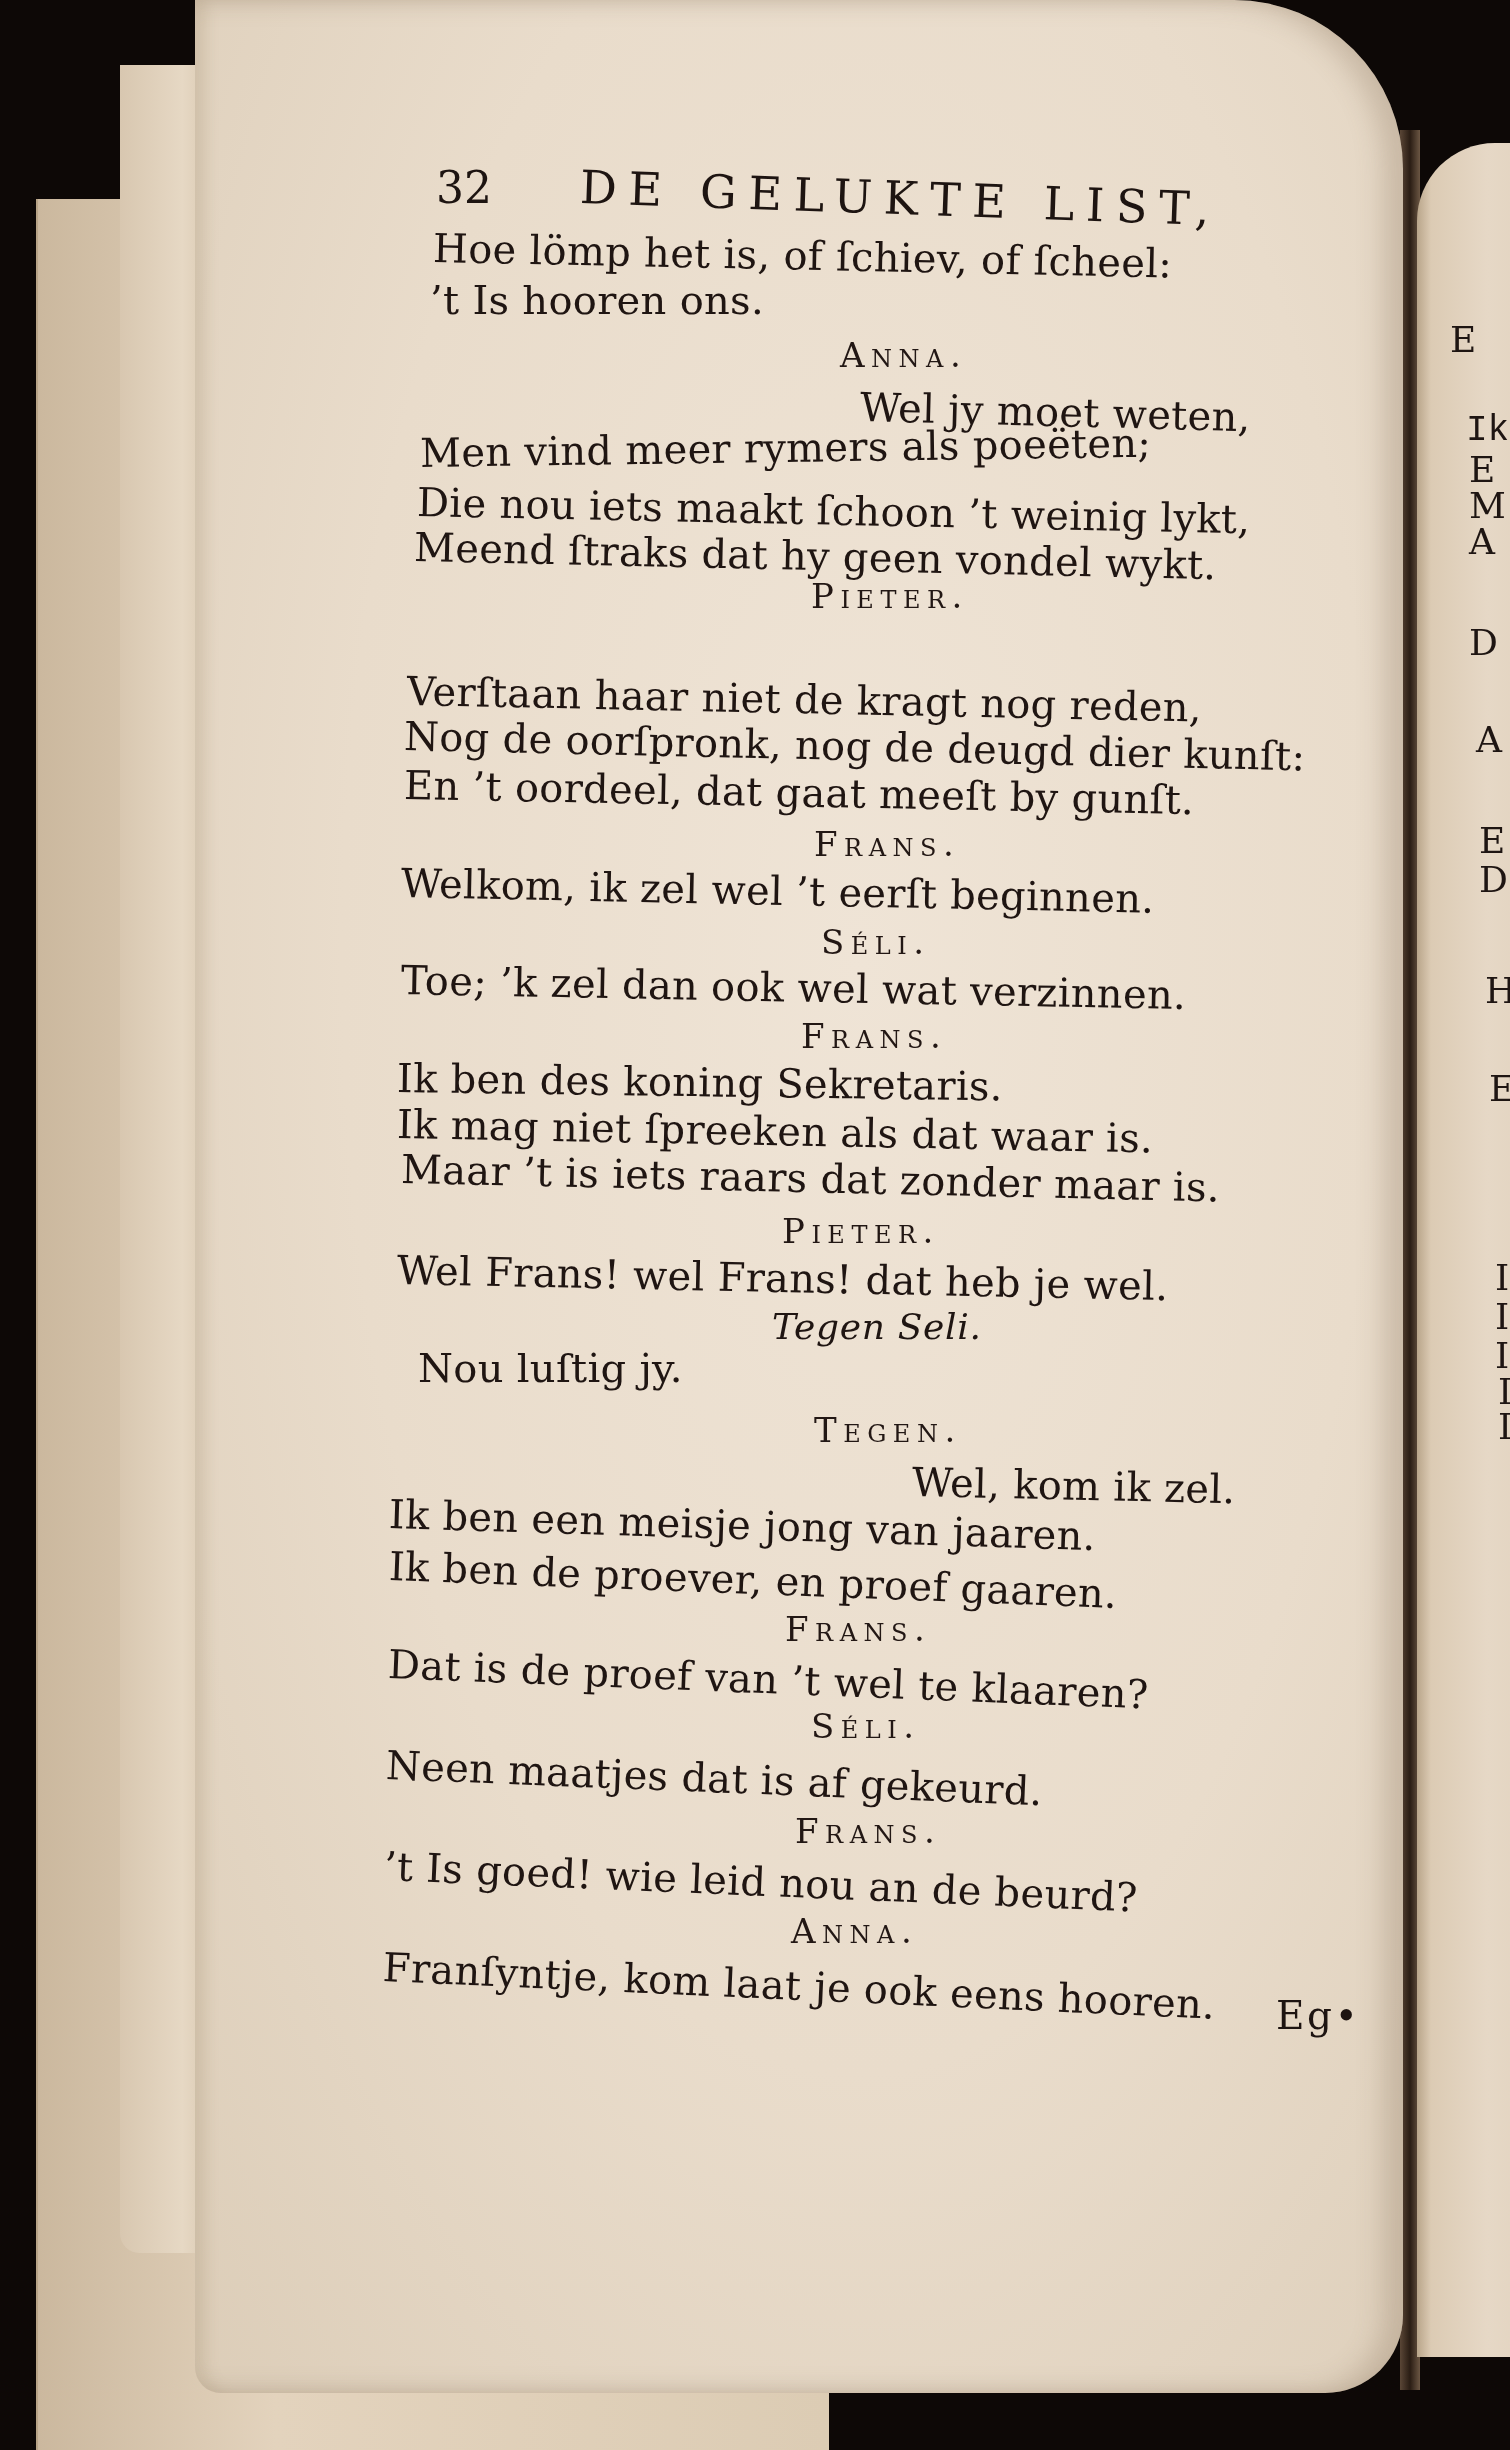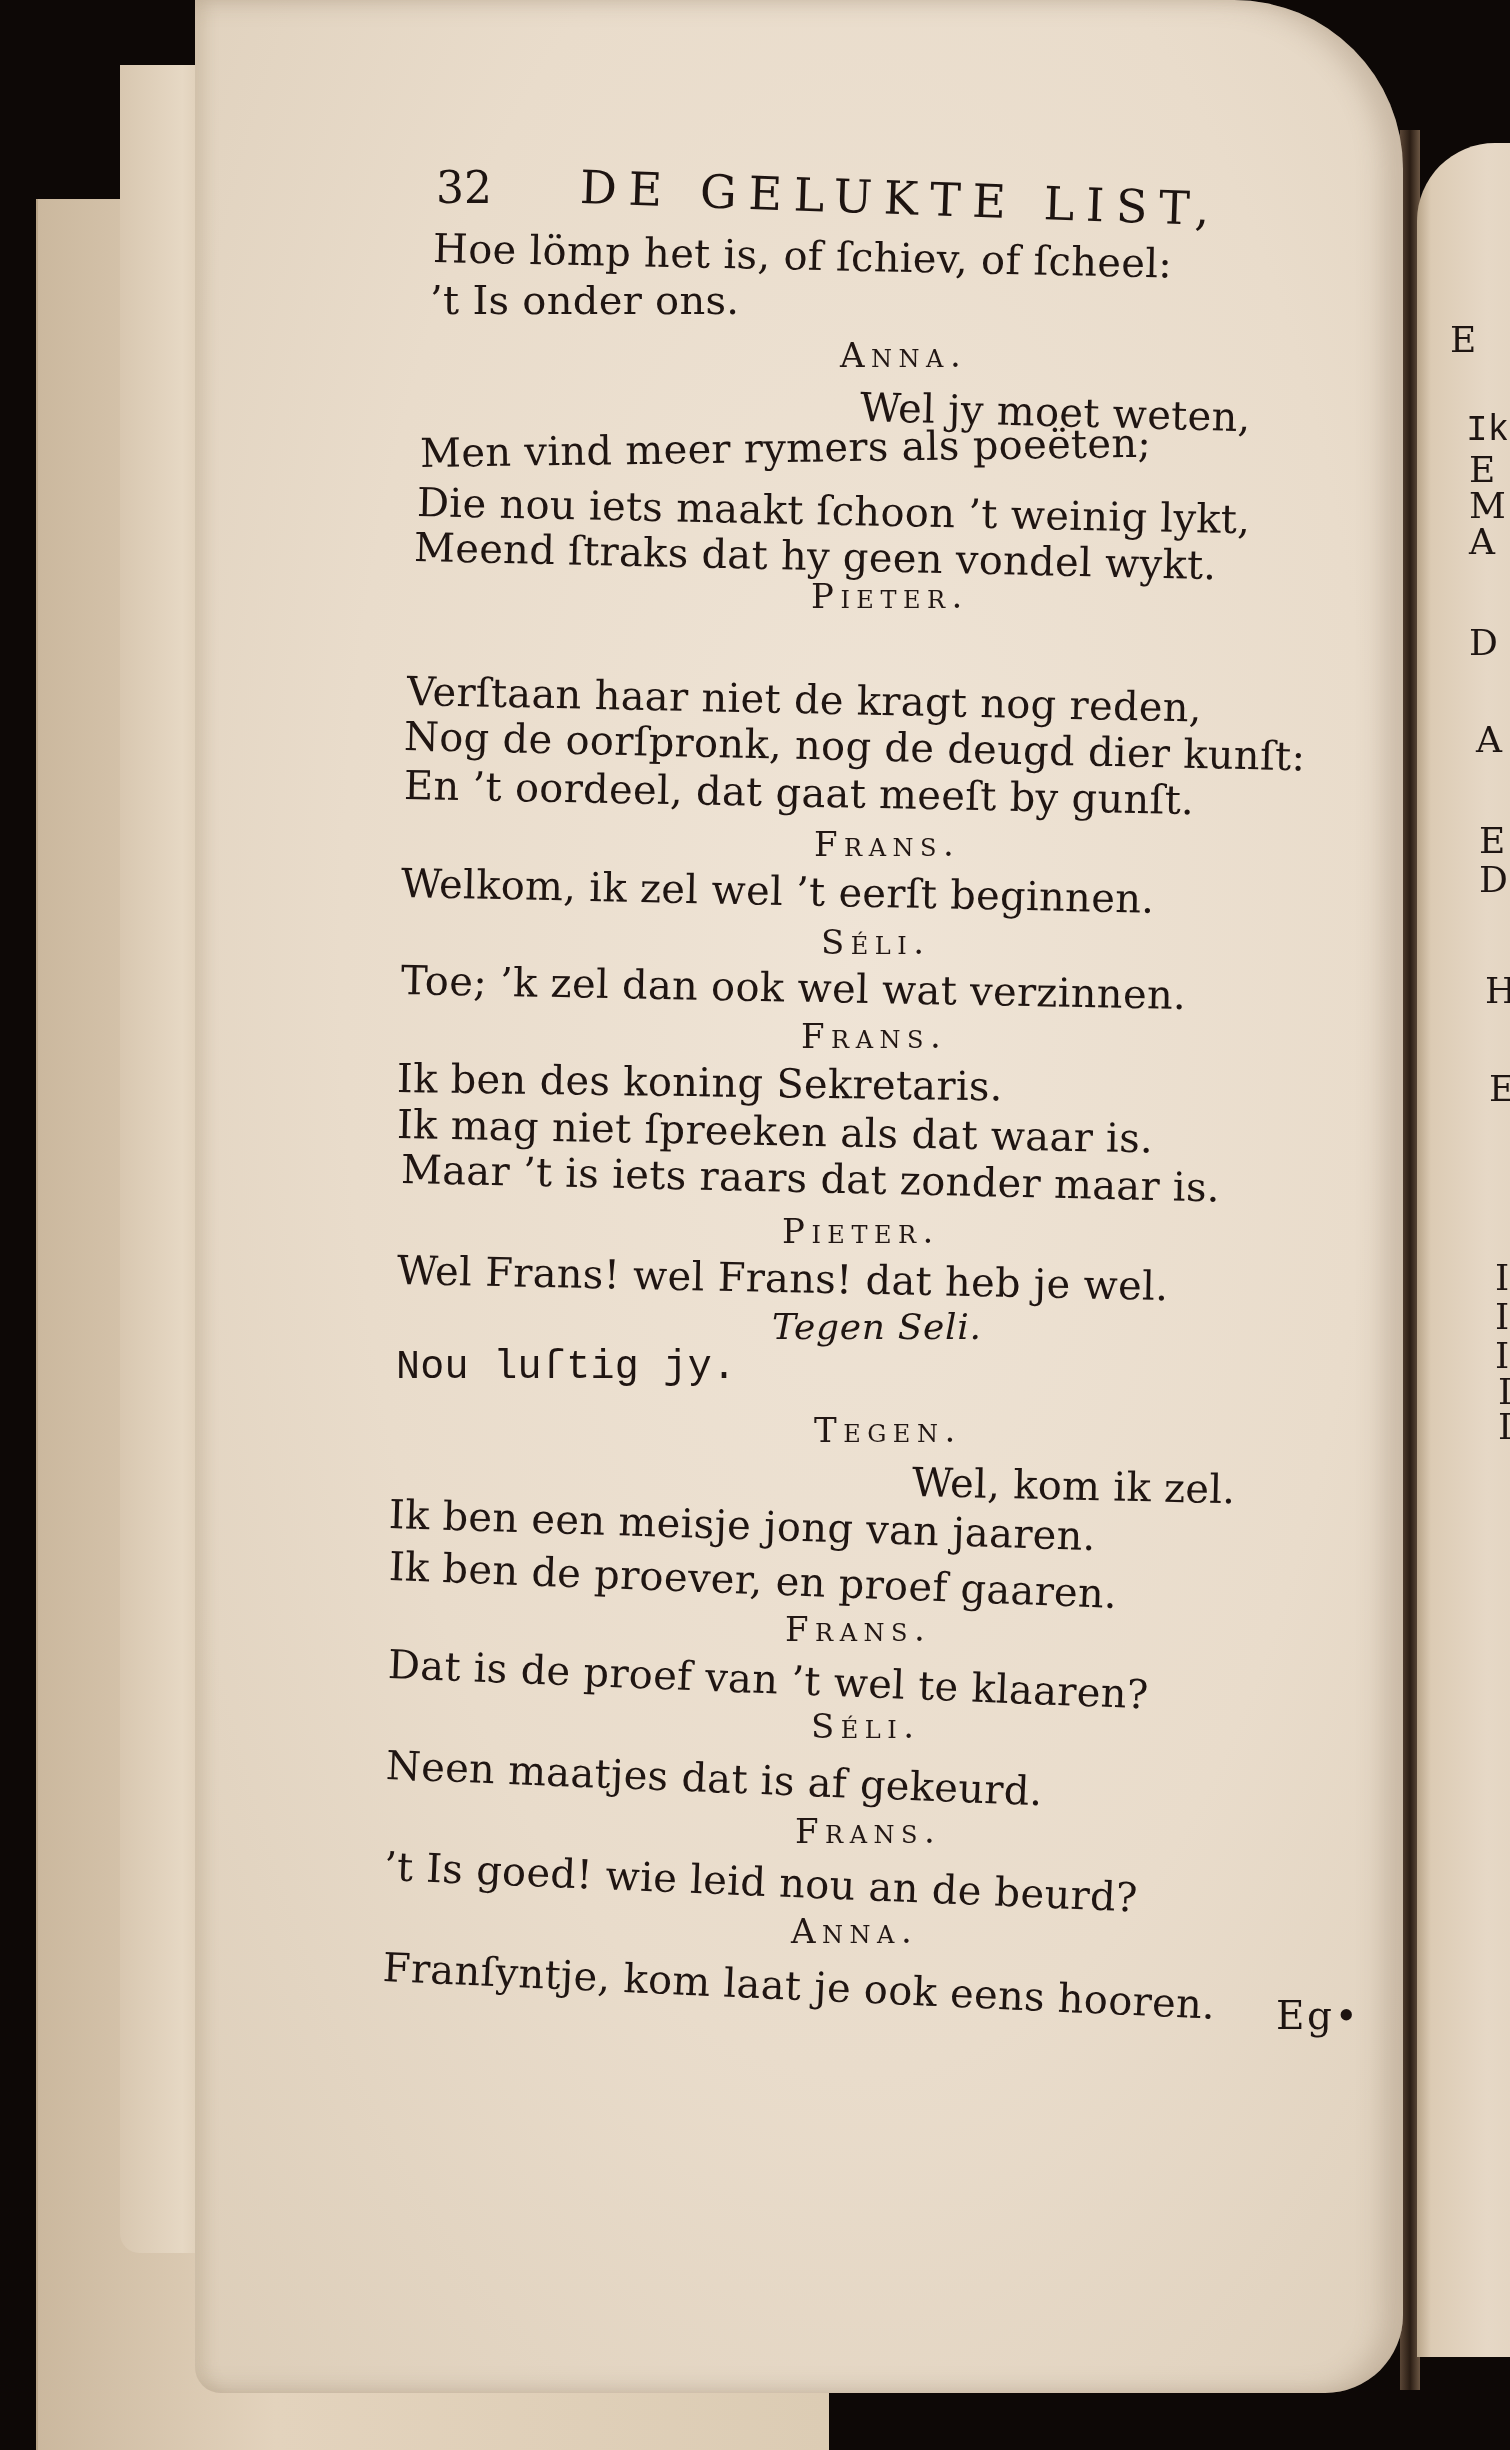--- a/index.html
+++ b/index.html
@@ -84,42 +84,42 @@
   <span class="frag" style="left:81px;top:1263px;">I</span>
 </div>
 
 <div class="page"></div>
 
 <div class="text-block">
   <span class="page-number">32</span>
   <span class="running-head" style="left:580px;">DE GELUKTE LIST,</span>
 
   <span class="line" style="left:433px;top:225px;transform:rotate(1.2deg);">Hoe lömp het is, of ſchiev, of ſcheel:</span>
-  <span class="line" style="left:430px;top:277px;">’t Is onder ons.</span>
+  <span class="line" style="left:430px;top:277px;">’t Is hooren ons.</span>
   <span class="speaker" style="left:840px;top:335px;">Anna.</span>
   <span class="line" style="left:860px;top:384px;transform:rotate(1.5deg);">Wel jy moet weten,</span>
   <span class="line" style="left:420px;top:430px;transform:rotate(-0.8deg);">Men vind meer rymers als poeëten;</span>
   <span class="line" style="left:417px;top:479px;transform:rotate(1.2deg);">Die nou iets maakt ſchoon ’t weinig lykt,</span>
   <span class="line" style="left:414px;top:524px;transform:rotate(1.3deg);">Meend ſtraks dat hy geen vondel wykt.</span>
   <span class="speaker" style="left:811px;top:576px;">Pieter.</span>
   <span class="line" style="left:407px;top:668px;transform:rotate(1.2deg);">Verſtaan haar niet de kragt nog reden,</span>
   <span class="line" style="left:404px;top:713px;transform:rotate(1.3deg);">Nog de oorſpronk, nog de deugd dier kunſt:</span>
   <span class="line" style="left:404px;top:762px;transform:rotate(1.1deg);">En ’t oordeel, dat gaat meeſt by gunſt.</span>
   <span class="speaker" style="left:814px;top:824px;">Frans.</span>
   <span class="line" style="left:401px;top:860px;transform:rotate(1.2deg);">Welkom, ik zel wel ’t eerſt beginnen.</span>
   <span class="speaker" style="left:821px;top:922px;">Séli.</span>
   <span class="line" style="left:401px;top:957px;transform:rotate(1.1deg);">Toe; ’k zel dan ook wel wat verzinnen.</span>
   <span class="speaker" style="left:801px;top:1016px;">Frans.</span>
   <span class="line" style="left:397px;top:1055px;transform:rotate(0.8deg);">Ik ben des koning Sekretaris.</span>
   <span class="line" style="left:397px;top:1101px;transform:rotate(1.1deg);">Ik mag niet ſpreeken als dat waar is.</span>
   <span class="line" style="left:401px;top:1146px;transform:rotate(1.3deg);">Maar ’t is iets raars dat zonder maar is.</span>
   <span class="speaker" style="left:782px;top:1211px;">Pieter.</span>
   <span class="line" style="left:397px;top:1247px;transform:rotate(1.2deg);">Wel Frans! wel Frans! dat heb je wel.</span>
   <span class="line stage" style="left:772px;top:1306px;">Tegen Seli.</span>
-  <span class="line" style="left:396px;top:1345px;font-family:Liberation Mono, monospace;">Nou luſtig jy.</span>
+  <span class="line" style="left:418px;top:1345px;">Nou luſtig jy.</span>
   <span class="speaker" style="left:814px;top:1410px;">Tegen.</span>
   <span class="line" style="left:912px;top:1459px;transform:rotate(1.3deg);">Wel, kom ik zel.</span>
   <span class="line" style="left:389px;top:1491px;transform:rotate(1.8deg);">Ik ben een meisje jong van jaaren.</span>
   <span class="line" style="left:389px;top:1543px;transform:rotate(2.2deg);">Ik ben de proever, en proef gaaren.</span>
   <span class="speaker" style="left:785px;top:1609px;">Frans.</span>
   <span class="line" style="left:388px;top:1641px;transform:rotate(2.3deg);">Dat is de proef van ’t wel te klaaren?</span>
   <span class="speaker" style="left:811px;top:1706px;">Séli.</span>
   <span class="line" style="left:386px;top:1742px;transform:rotate(2.3deg);">Neen maatjes dat is af gekeurd.</span>
   <span class="speaker" style="left:795px;top:1811px;">Frans.</span>
   <span class="line" style="left:384px;top:1843px;transform:rotate(2.4deg);">’t Is goed! wie leid nou an de beurd?</span>

